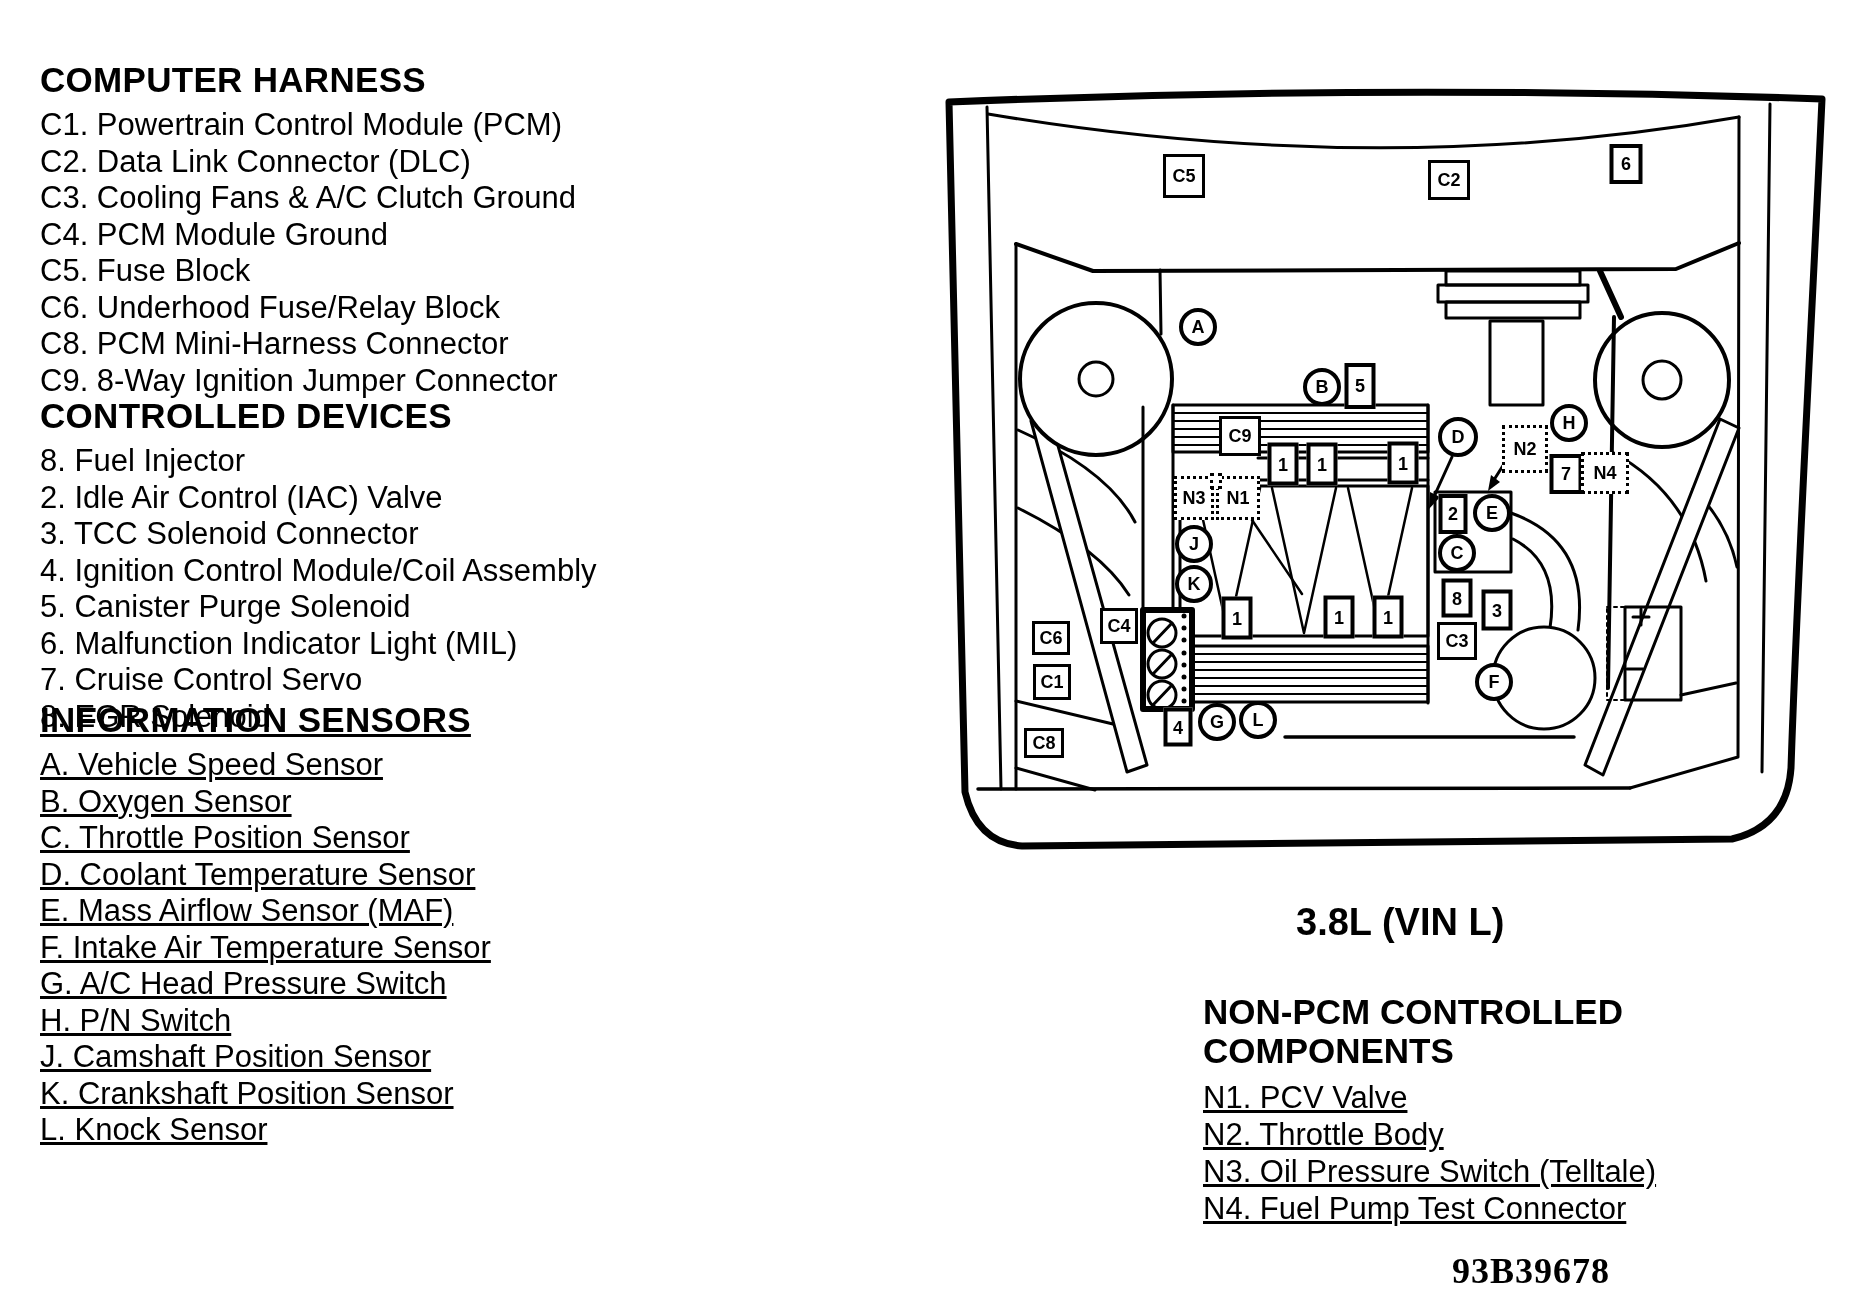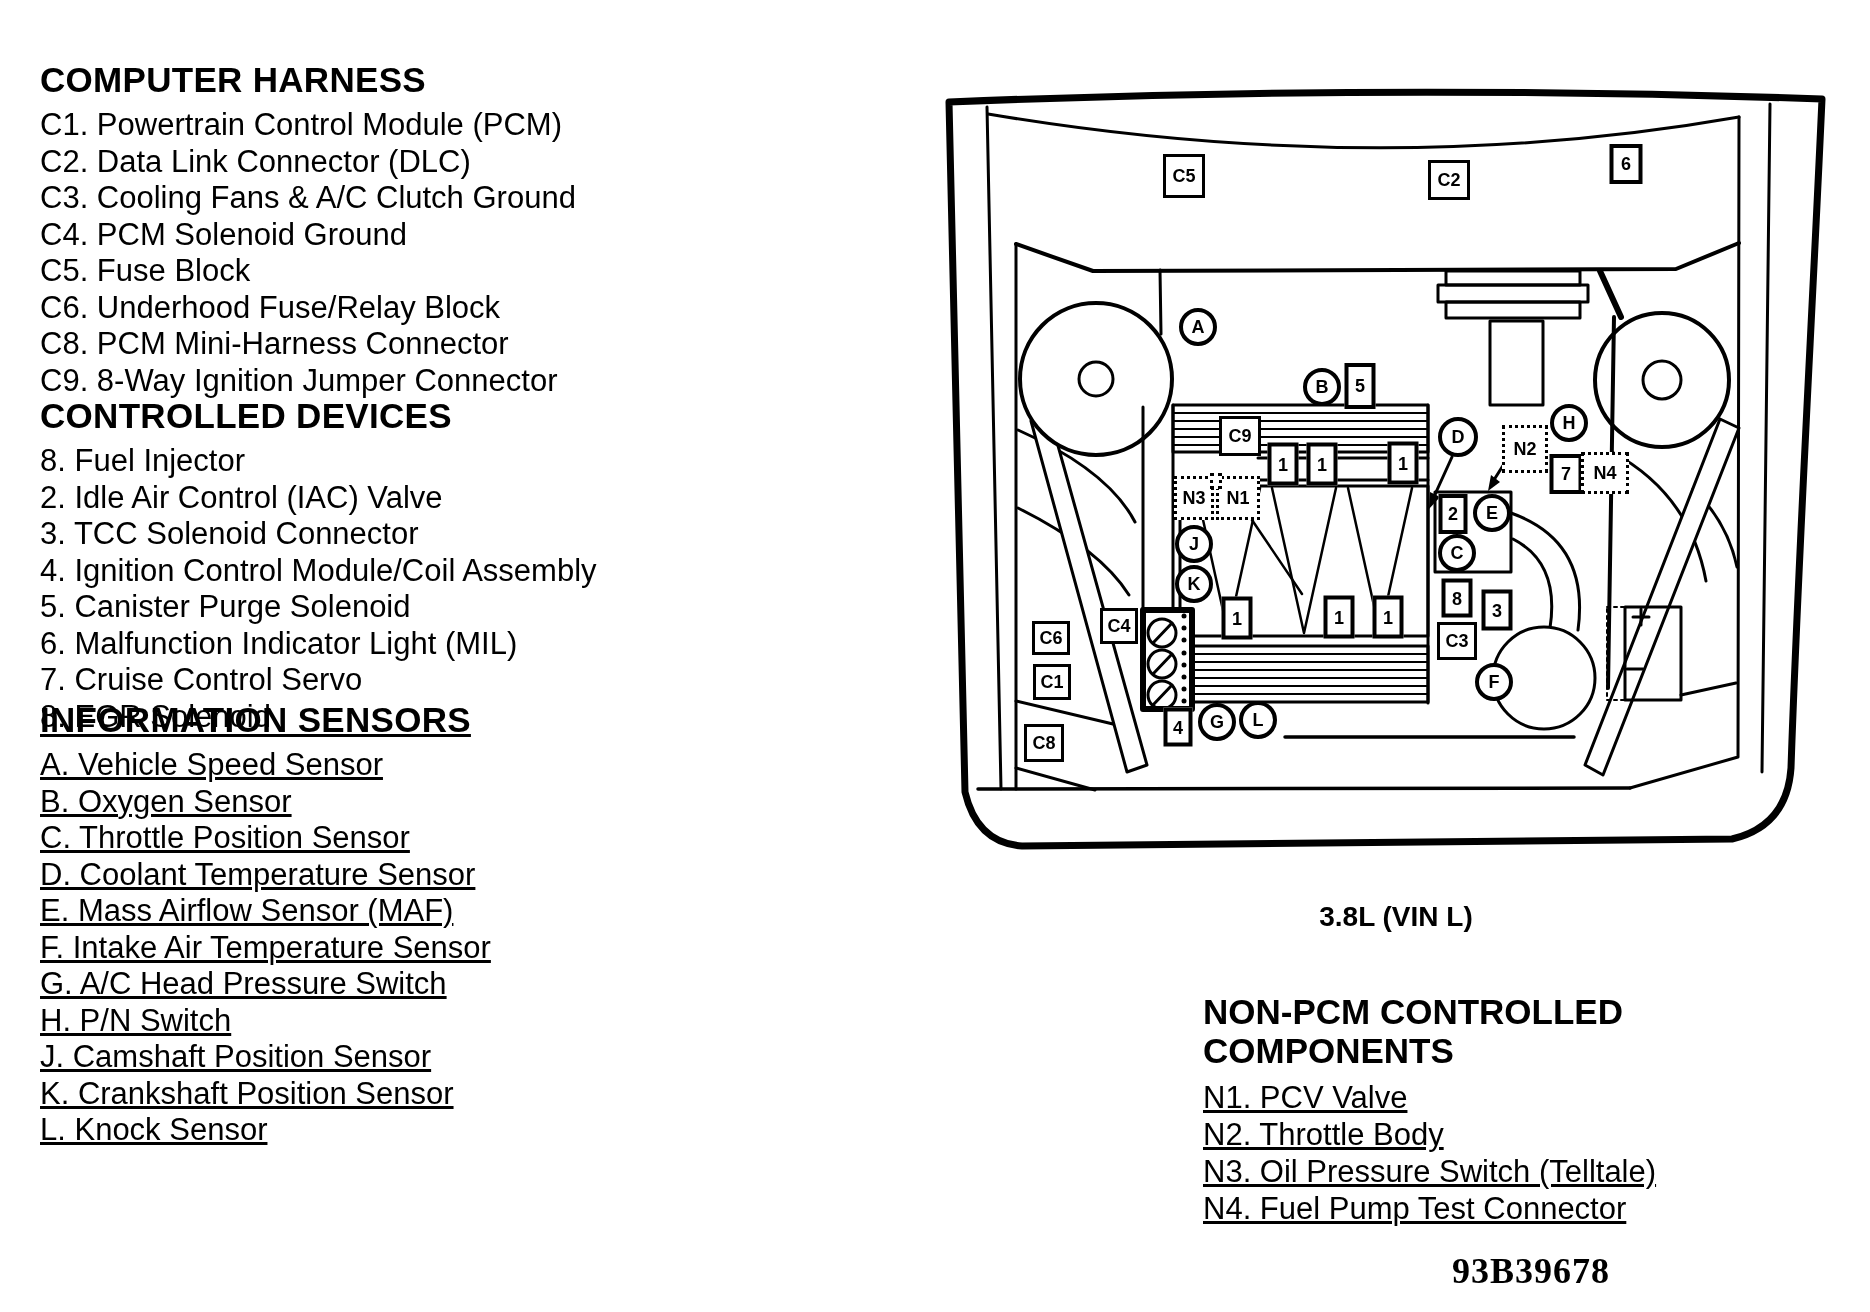--- a/index.html
+++ b/index.html
@@ -22,41 +22,41 @@
     background:#fff;color:#000;font-weight:700;font-size:18px;
     transform:translate(-50%,-50%);box-sizing:border-box;line-height:1;
   }
   .callout.circle{border:4px solid #000;border-radius:50%;}
   .callout.box{border:3px solid #000;}
   .callout.box.heavy{border-width:4px;}
   .callout.dbox{border:3px dotted #000;}
 
   .fig-caption{
     position:absolute;left:1296px;top:901px;width:200px;text-align:center;
-    font-weight:700;font-size:28px;white-space:nowrap;
+    font-weight:700;font-size:38px;white-space:nowrap;
   }
   .nonpcm-block{position:absolute;left:1203px;top:992px;}
   .nonpcm-title{font-weight:700;font-size:35px;line-height:39px;margin:0;}
   .nonpcm-items{margin-top:9px;}
   .nonpcm-items .legend-line{font-size:31px;line-height:37px;text-decoration:underline;}
   .doc-number{
     position:absolute;left:1452px;top:1250px;
     font-family:"Liberation Serif", serif;font-weight:700;font-size:36px;letter-spacing:1px;
   }
 </style>
 </head>
 <body>
 
 <section class="legend-section sec-ch">
   <h2 class="legend-title">COMPUTER HARNESS</h2>
   <div class="legend-items">
       <div class="legend-line">C1. Powertrain Control Module (PCM)</div>
       <div class="legend-line">C2. Data Link Connector (DLC)</div>
       <div class="legend-line">C3. Cooling Fans &amp; A/C Clutch Ground</div>
-      <div class="legend-line">C4. PCM Solenoid Ground</div>
+      <div class="legend-line">C4. PCM Module Ground</div>
       <div class="legend-line">C5. Fuse Block</div>
       <div class="legend-line">C6. Underhood Fuse/Relay Block</div>
       <div class="legend-line">C8. PCM Mini-Harness Connector</div>
       <div class="legend-line">C9. 8-Way Ignition Jumper Connector</div>
     </div>
 </section>
 
 <section class="legend-section sec-cd">
   <h2 class="legend-title">CONTROLLED DEVICES</h2>
   <div class="legend-items">
@@ -214,21 +214,21 @@
     <div class="callout box heavy" style="left: 1457px; top: 598px; width: 31px; height: 39px;">8</div>
     <div class="callout box heavy" style="left: 1497px; top: 610px; width: 31px; height: 41px;">3</div>
     <div class="callout box" style="left: 1457px; top: 641px; width: 40px; height: 38px;">C3</div>
     <div class="callout box heavy" style="left: 1237px; top: 618px; width: 31px; height: 43px;">1</div>
     <div class="callout box heavy" style="left: 1339px; top: 617px; width: 31px; height: 43px;">1</div>
     <div class="callout box heavy" style="left: 1388px; top: 617px; width: 31px; height: 43px;">1</div>
     <div class="callout circle" style="left: 1494px; top: 682px; width: 38px; height: 38px;">F</div>
     <div class="callout box" style="left: 1119px; top: 626px; width: 38px; height: 36px;">C4</div>
     <div class="callout box" style="left: 1051px; top: 638px; width: 38px; height: 34px;">C6</div>
     <div class="callout box" style="left: 1052px; top: 682px; width: 38px; height: 36px;">C1</div>
-    <div class="callout box" style="left: 1044px; top: 743px; width: 40px; height: 38px; text-align: center;">C8</div>
+    <div class="callout box" style="left: 1044px; top: 743px; width: 40px; height: 30px; text-align: center;">C8</div>
     <div class="callout box heavy" style="left: 1178px; top: 727px; width: 29px; height: 39px;">4</div>
     <div class="callout circle" style="left: 1217px; top: 722px; width: 38px; height: 38px;">G</div>
     <div class="callout circle" style="left: 1258px; top: 720px; width: 38px; height: 38px;">L</div>
   </div>
 
 <div class="fig-caption">3.8L (VIN L)</div>
 
 <div class="nonpcm-block">
   <h2 class="nonpcm-title">NON-PCM CONTROLLED</h2>
   <h2 class="nonpcm-title">COMPONENTS</h2>

